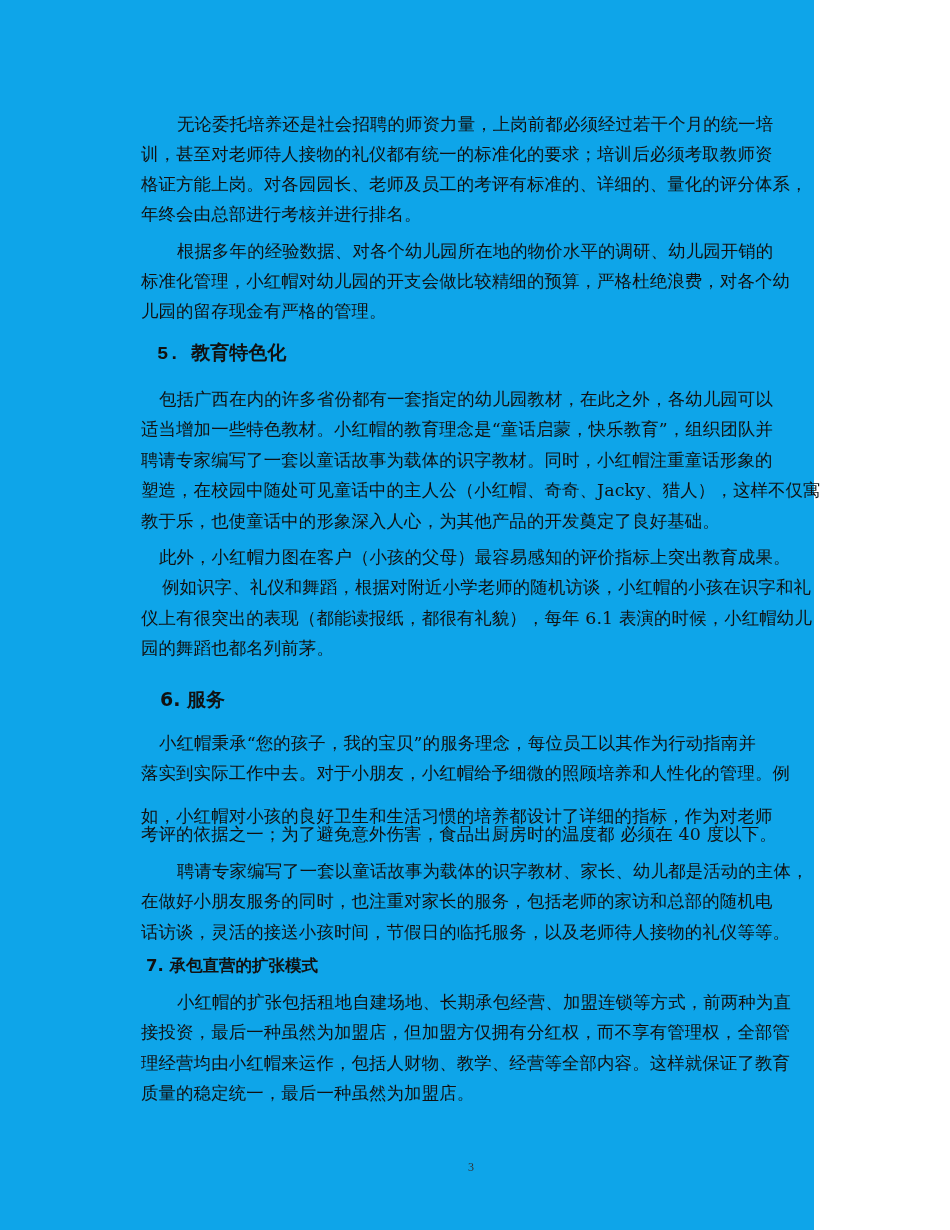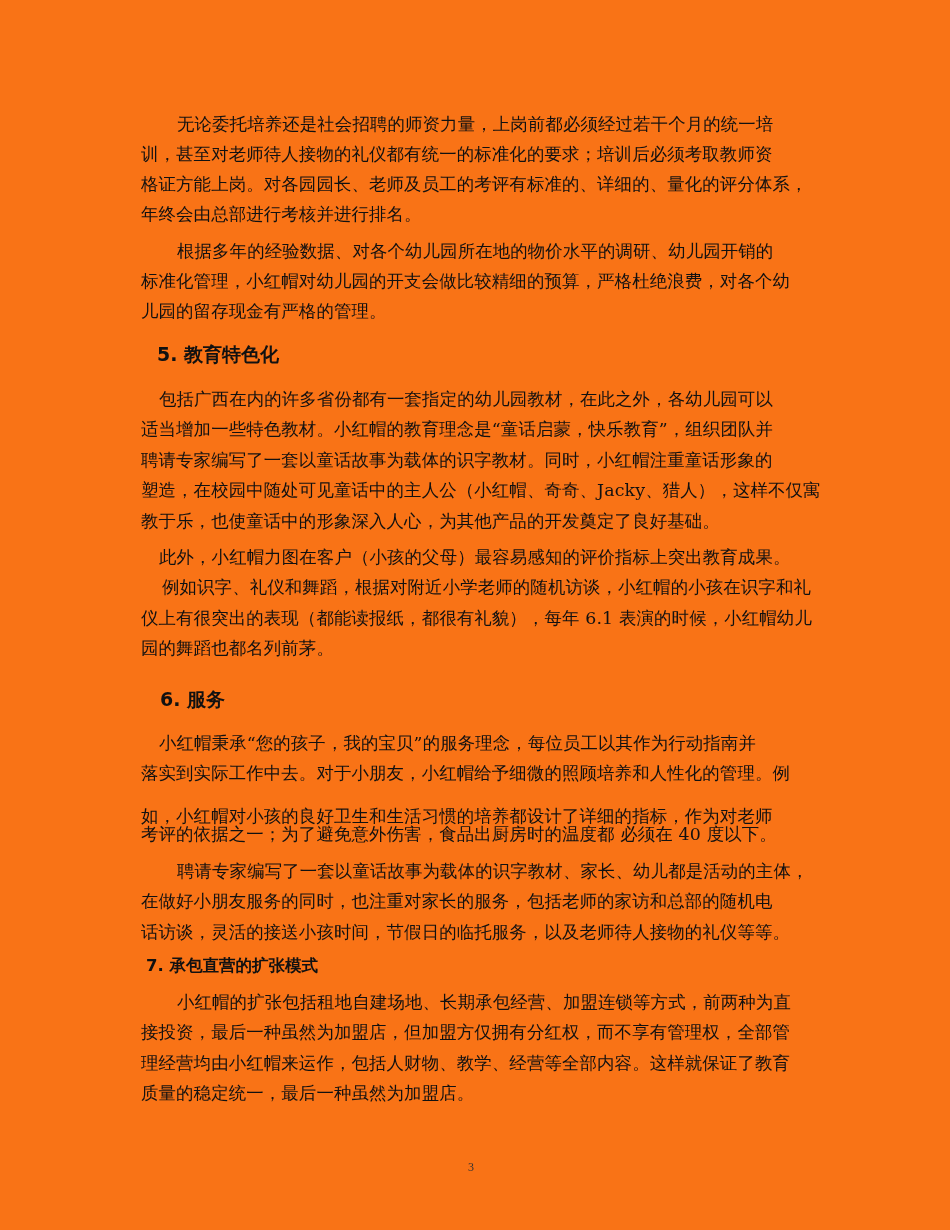--- a/index.html
+++ b/index.html
@@ -1,18 +1,18 @@
 <!DOCTYPE html>
 <html><head>
 <meta charset="utf-8">
 <style>
   html, body { margin: 0; padding: 0; background: #ffffff; }
   body { width: 950px; height: 1230px; position: relative; overflow: hidden;
          font-family: "DejaVu Serif", "Liberation Serif", serif; color: #111; }
-  .page { position: absolute; left: 0; top: 0; width: 950px; height: 1230px; background: #f97316; }
+  .page { position: absolute; left: 0; top: 0; width: 814px; height: 1230px; background: #0ea5e9; }
   .line { position: absolute; left: 141px; width: 670px; font-size: 17.4px; line-height: 22px;
           white-space: nowrap; letter-spacing: 0.15px; }
   .heading { position: absolute; font-weight: bold; font-family: "DejaVu Sans", "Liberation Sans", sans-serif;
              white-space: nowrap; }
   .h-large { font-size: 19px; line-height: 26px; }
   .h-small { font-size: 16.5px; line-height: 22px; }
   .pagenum { position: absolute; left: 468px; top: 1160px; font-size: 12px; font-family: "Liberation Serif", serif; color: #333; }
 </style>
 </head>
 <body>
@@ -25,21 +25,21 @@
     <div class="line" style="top:173px;">格证方能上岗。对各园园长、老师及员工的考评有标准的、详细的、量化的评分体系，</div>
     <div class="line" style="top:203px;">年终会由总部进行考核并进行排名。</div>
   </div>
 
   <div>
     <div class="line" style="top:240px; left:177px;">根据多年的经验数据、对各个幼儿园所在地的物价水平的调研、幼儿园开销的</div>
     <div class="line" style="top:270px;">标准化管理，小红帽对幼儿园的开支会做比较精细的预算，严格杜绝浪费，对各个幼</div>
     <div class="line" style="top:300px;">儿园的留存现金有严格的管理。</div>
   </div>
 
-  <div class="heading h-large" style="left:157px; top:341px;">5. 教育特色化</div>
+  <div class="heading h-large" style="left:157px; top:341px;font-family:Liberation Mono, monospace;">5. 教育特色化</div>
   <div>
     <div class="line" style="top:388px; left:159px;">包括广西在内的许多省份都有一套指定的幼儿园教材，在此之外，各幼儿园可以</div>
     <div class="line" style="top:418px;">适当增加一些特色教材。小红帽的教育理念是“童话启蒙，快乐教育”，组织团队并</div>
     <div class="line" style="top:449px;">聘请专家编写了一套以童话故事为载体的识字教材。同时，小红帽注重童话形象的</div>
     <div class="line" style="top:479px;">塑造，在校园中随处可见童话中的主人公（小红帽、奇奇、Jacky、猎人），这样不仅寓</div>
     <div class="line" style="top:510px;">教于乐，也使童话中的形象深入人心，为其他产品的开发奠定了良好基础。</div>
   </div>
   <div>
     <div class="line" style="top:546px; left:159px;">此外，小红帽力图在客户（小孩的父母）最容易感知的评价指标上突出教育成果。</div>
     <div class="line" style="top:576px;text-align:right;">例如识字、礼仪和舞蹈，根据对附近小学老师的随机访谈，小红帽的小孩在识字和礼</div>

